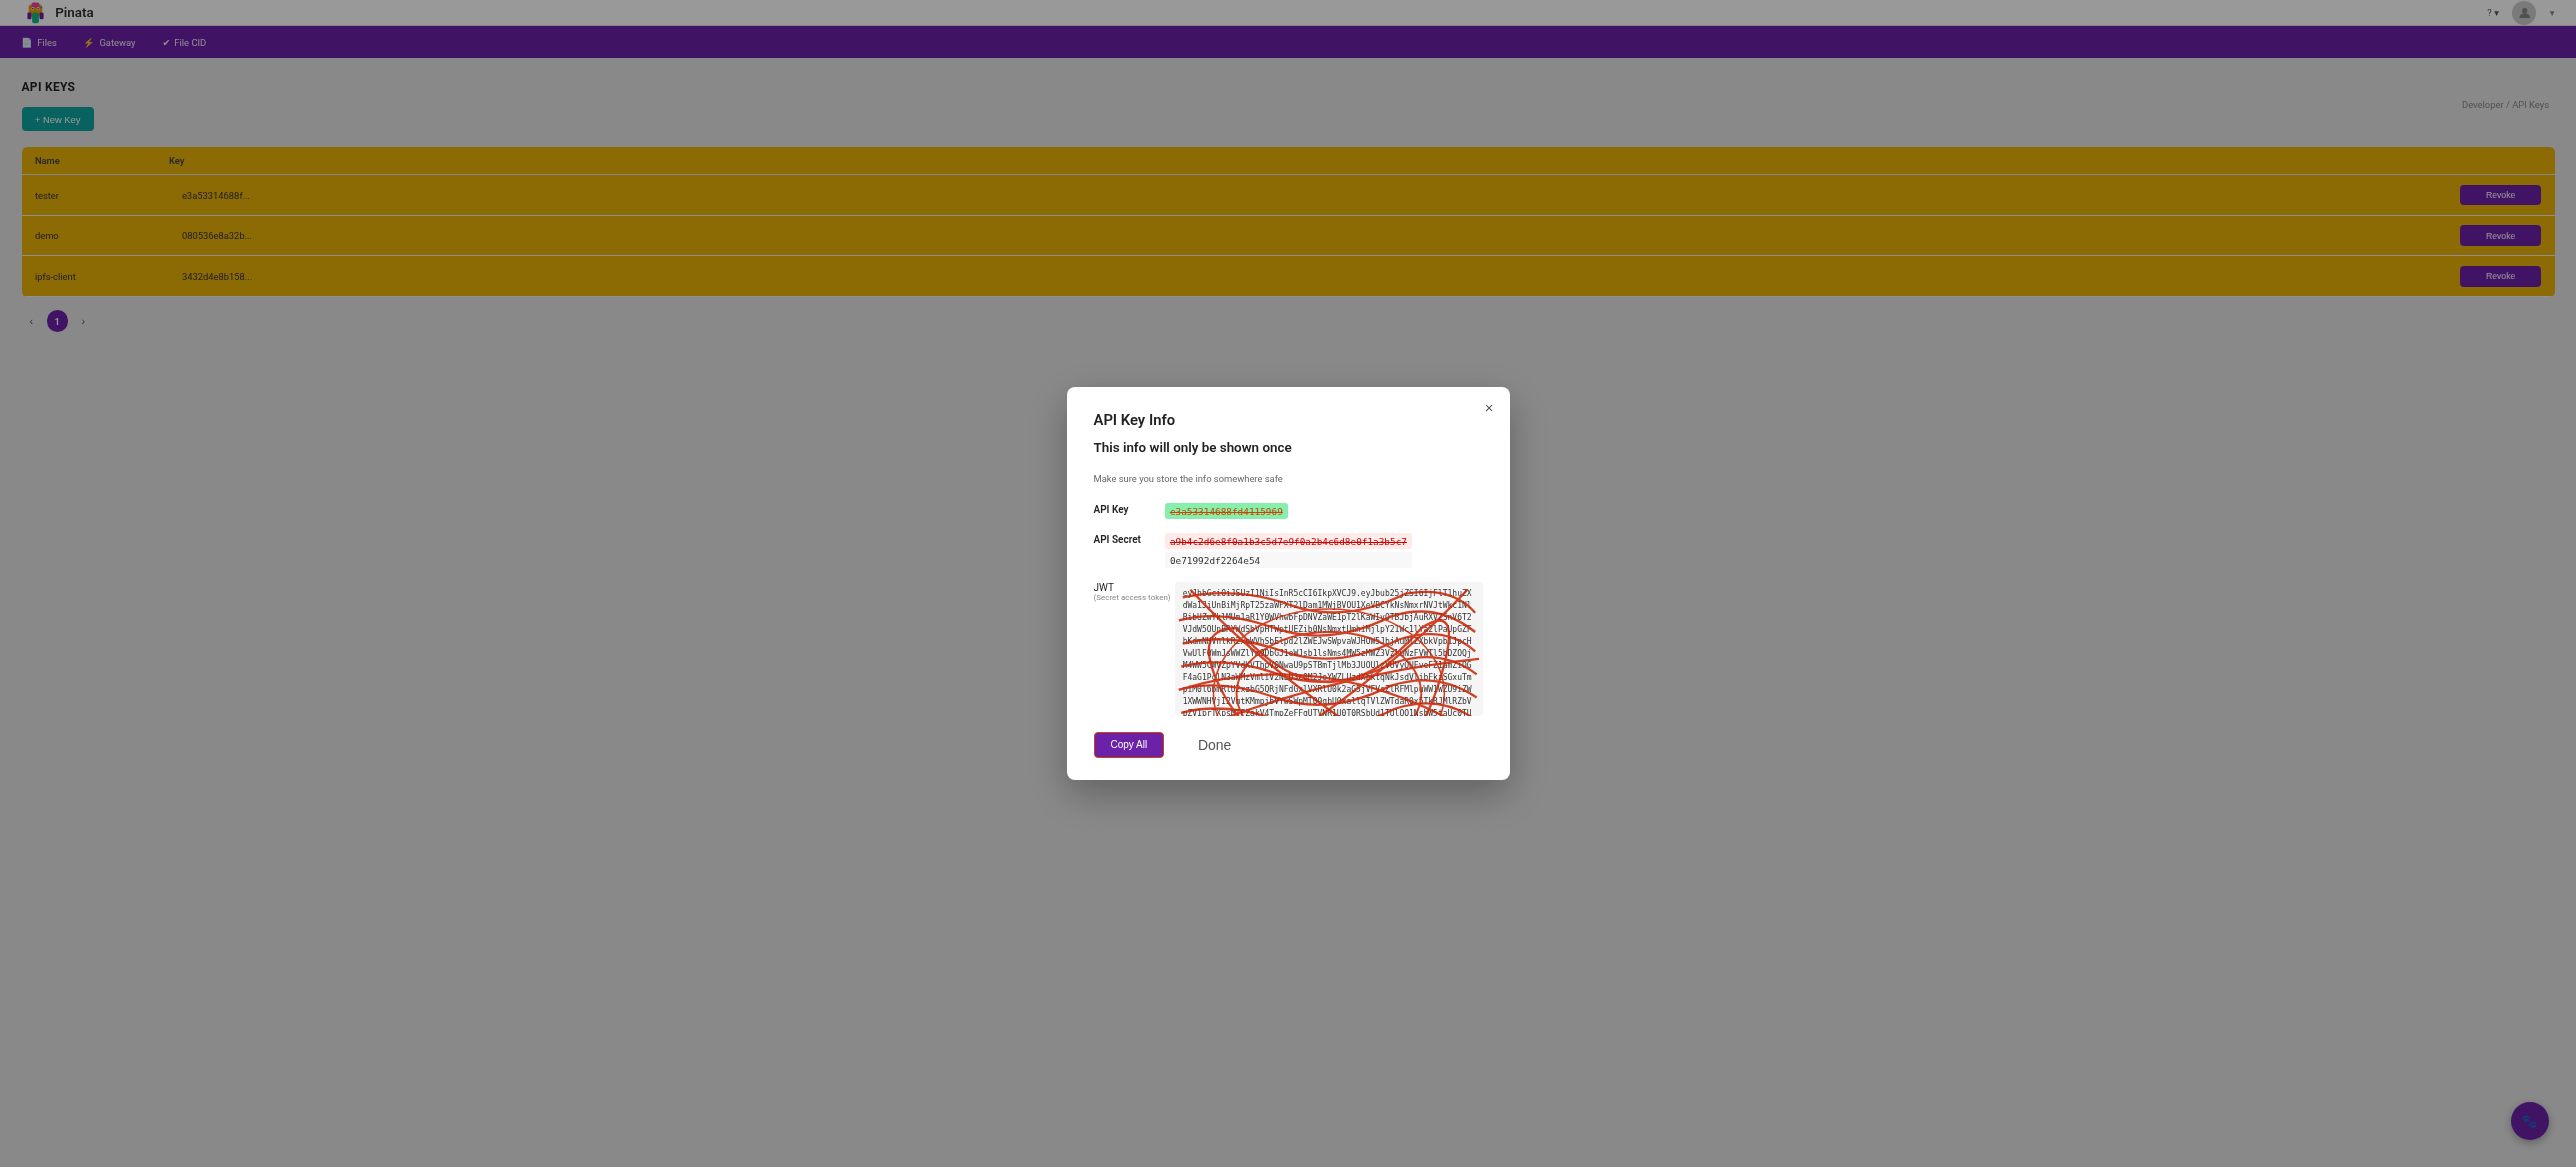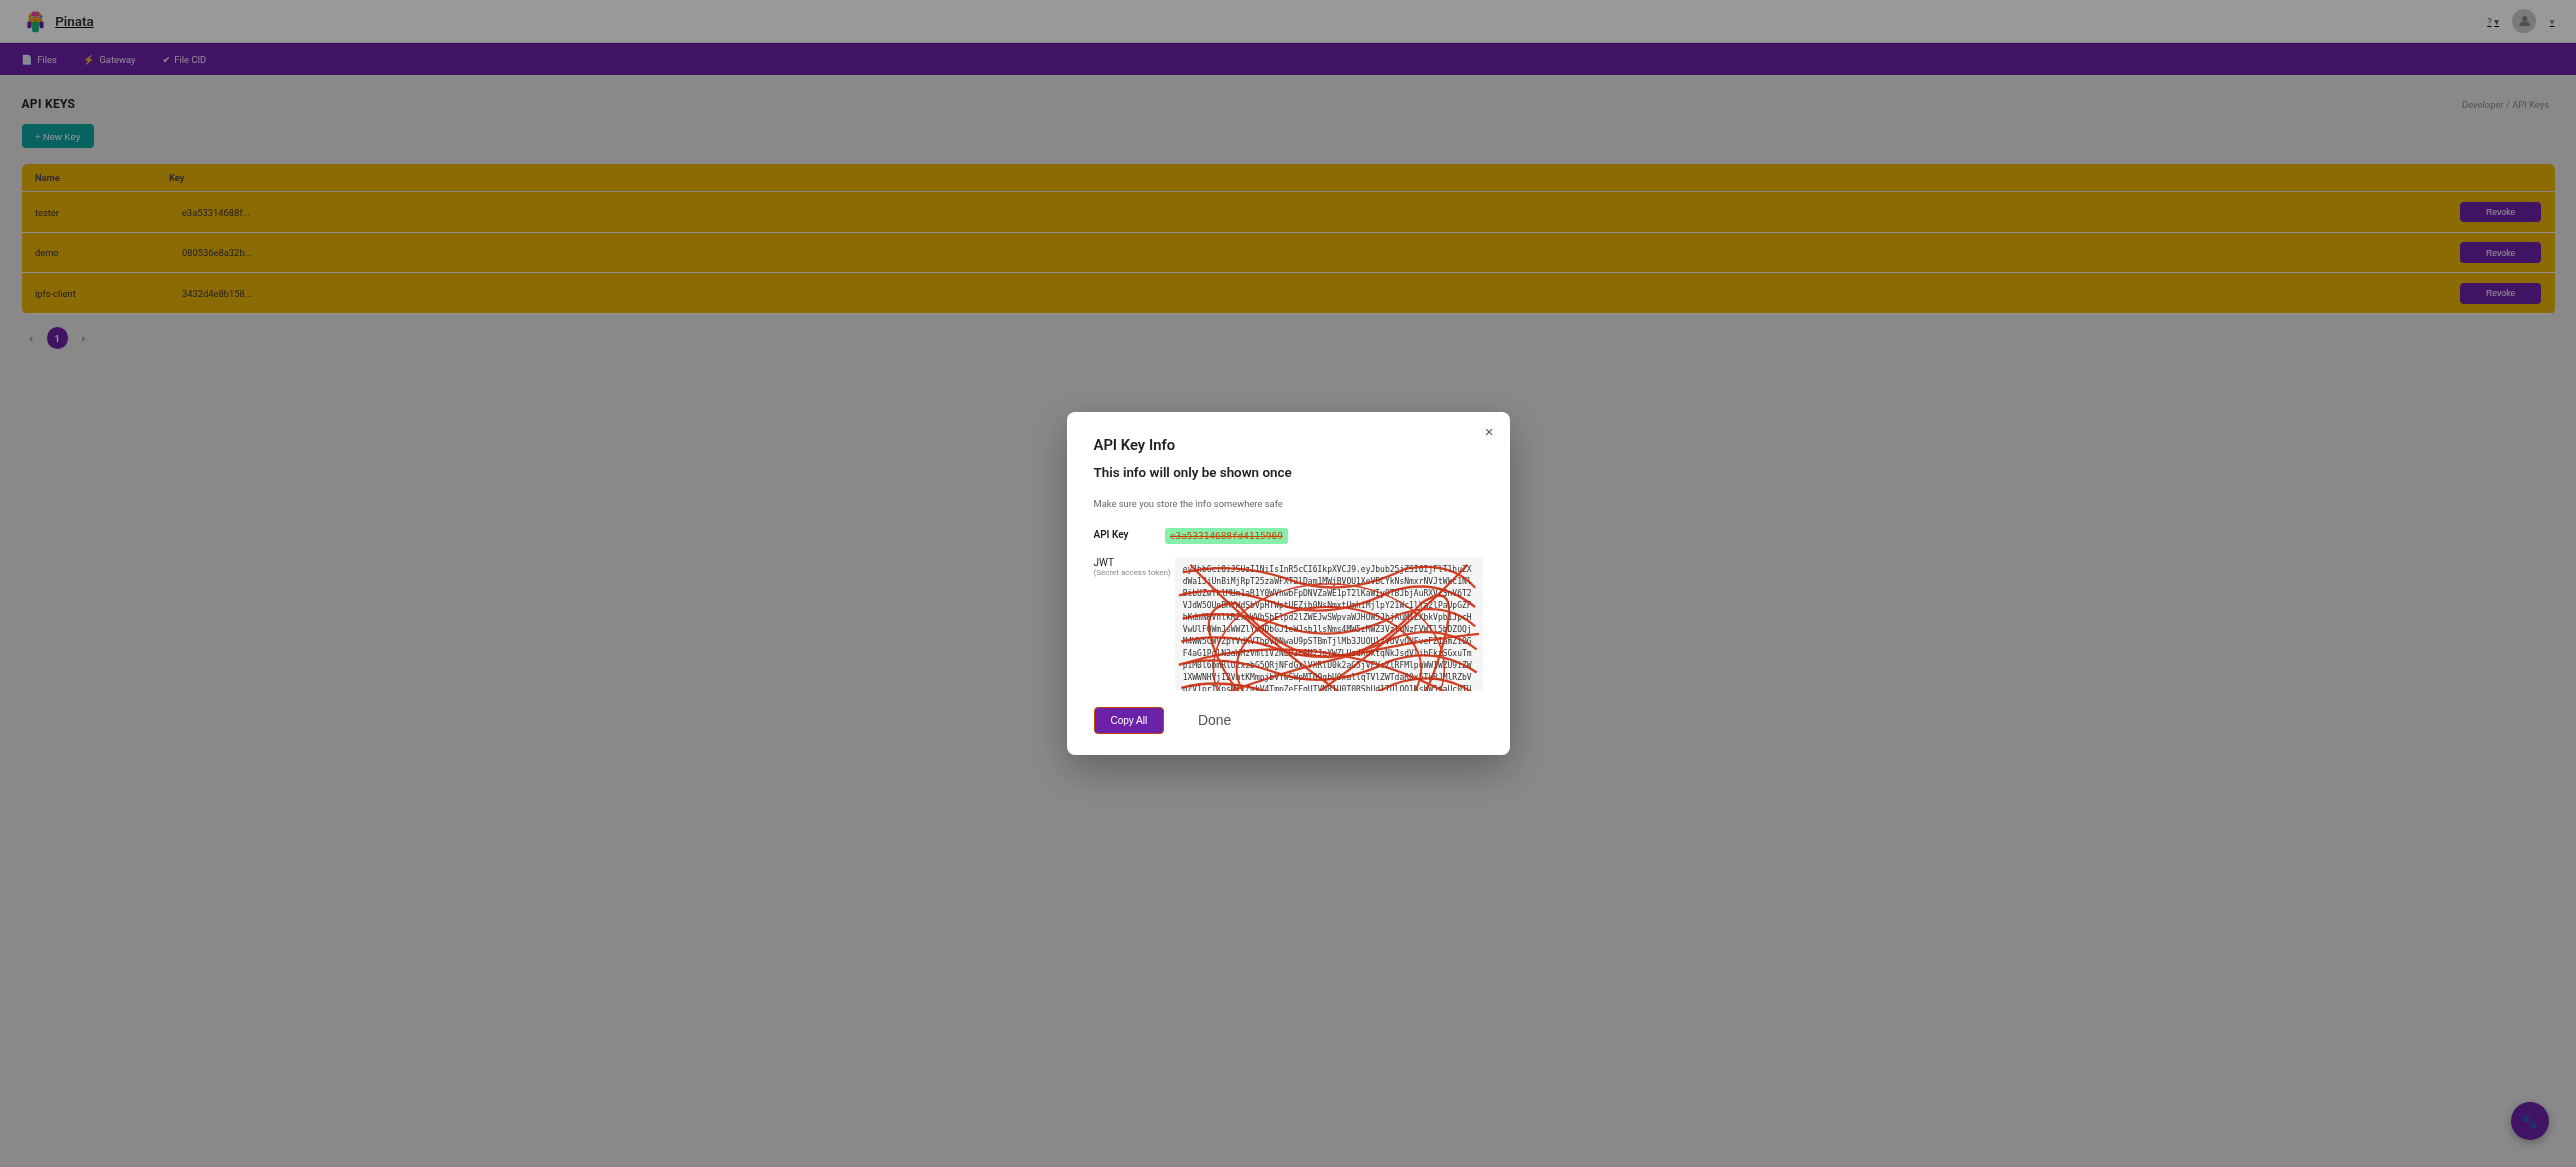--- a/index.html
+++ b/index.html
@@ -6,27 +6,26 @@
     body {
       font-family: -apple-system, BlinkMacSystemFont, 'Segoe UI', Roboto, sans-serif;
       background: #e5e5e5;
       min-height: 100vh;
       position: relative;
     }
 
     
     .topbar {
       background: white;
-      height: 43px;
+      height: 26px;
       display: flex;
       align-items: center;
       padding: 0 21.5px;
       justify-content: space-between;
       border-bottom: 0.7px solid #e0e0e0;
-      text-decoration: underline;
     }
     .topbar-logo {
       display: flex;
       align-items: center;
       gap: 6.7px;
     }
     .topbar-logo-text {
       font-size: 13.4px;
       font-weight: 600;
       color: #333;
@@ -459,20 +458,29 @@
     <p class="modal-headline" style="font-size:13.4px; font-weight:600; color:#222; margin-bottom:4px; margin-top:10.7px;">This info will only be shown once</p>
     <p class="modal-subtitle">Make sure you store the info somewhere safe</p>
 
     <div class="modal-field">
       <div class="modal-field-row">
         <span class="modal-label">API Key</span>
         <span class="modal-value" style="background:#86efac; text-decoration: line-through; text-decoration-color: #cc4400; color:#cc4400;">e3a53314688fd4115969</span>
       </div>
     </div>
 
+    <div class="modal-field">
+      <div class="modal-field-row">
+        <span class="modal-label">API Secret</span>
+        <div>
+          <div class="modal-value modal-value-highlight">a9b4c2d6e8f0a1b3c5d7e9f0a2b4c6d8e0f1a3b5c7</div>
+          <div class="modal-value" style="margin-top:2.7px;">0e71992df2264e54</div>
+        </div>
+      </div>
+    </div>
 
     <div class="jwt-section">
       <div class="modal-field-row" style="align-items:flex-start;">
         <div class="jwt-label-wrap">
           <div class="jwt-main-label">JWT</div>
           <div class="jwt-sub-label">(Secret access token)</div>
         </div>
         <div style="flex:1; position:relative;">
           <div class="jwt-value-box">
             <span>eyJhbGciOiJSUzI1NiIsInR5cCI6IkpXVCJ9.eyJbub25jZSI6IjFlT1huZXdWa1JiUnBiMjRpT25zaWFXT2lDam1MWjBVOU1XeVBCYkNsNmxrNVJtWkc1NlBibUZwYklMUm1aR1Y0WVhwbFpDNVZaWE1pT2lKaWIyOTBJbjAuRXVZSnV6T2VJdW5OUnBRYWdSbVpHTWptUEZib0NsNmxtUmhiMjlpY21Wc1lYa2lPaUpGZFhKdmNHVnlkR2xqWVhSbElpd2lZWEJwSWpvaWJHOW5JbjAuMlZXbkVpb1JpcHVwUlF0WmJsWWZlYm9DbGJ1eWJsb1lsNms4MW5zMWZ3VzluNzFVWTl5bDZOQjM4WW5CWVZpYVdKVThpV0NwaU9pSTBmTjlMb3JUOUlzVUVyOUFveFZ1amZiOGF4aG1PclN3aWMzVmliV2NLU3c0M2JoYWZLUzdXbktqNkJsdVlibFkzSGxuTmpiM0l6bmRlU2xzbG5QRjNFdGxlVXRlU0k2aG5jVFVsZlRFMlpuWW1WZU9iZW1XWWNHVjI2VmtKMmpjbVYwSWpMT09qbU0xallqTVlZWTdaR0x5TkRJMlRZbVpZV1prTXpsMTFZakV4TmpZeFFqUTVNR1U0T0RSbUd1TUlOQ1NsbW5taUc0TUlOQ1NsbW5uaUc2TVR5Mk5EbzRNVUU0Y21WaFpFWmxPY3lzbHdPWXNtU2hVWlByZGF3S3R1TmxvVFk=</span>

